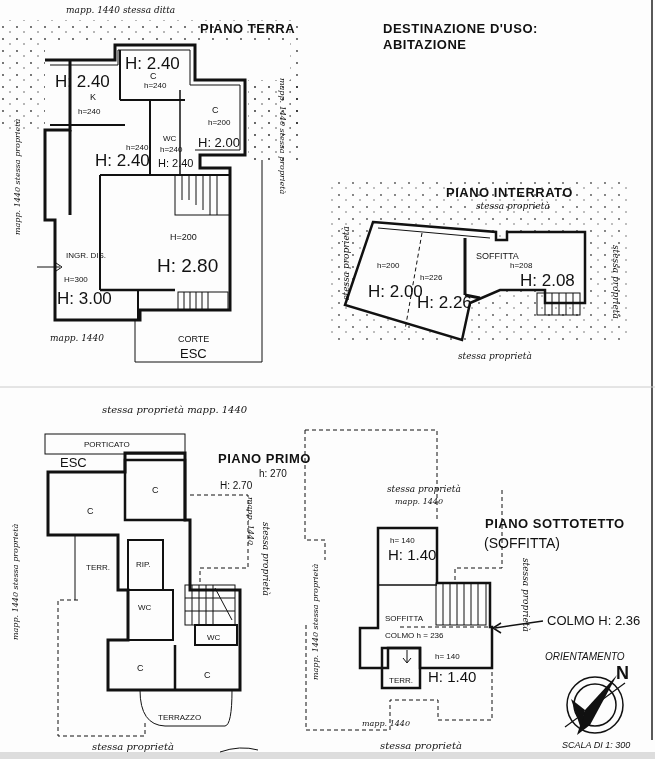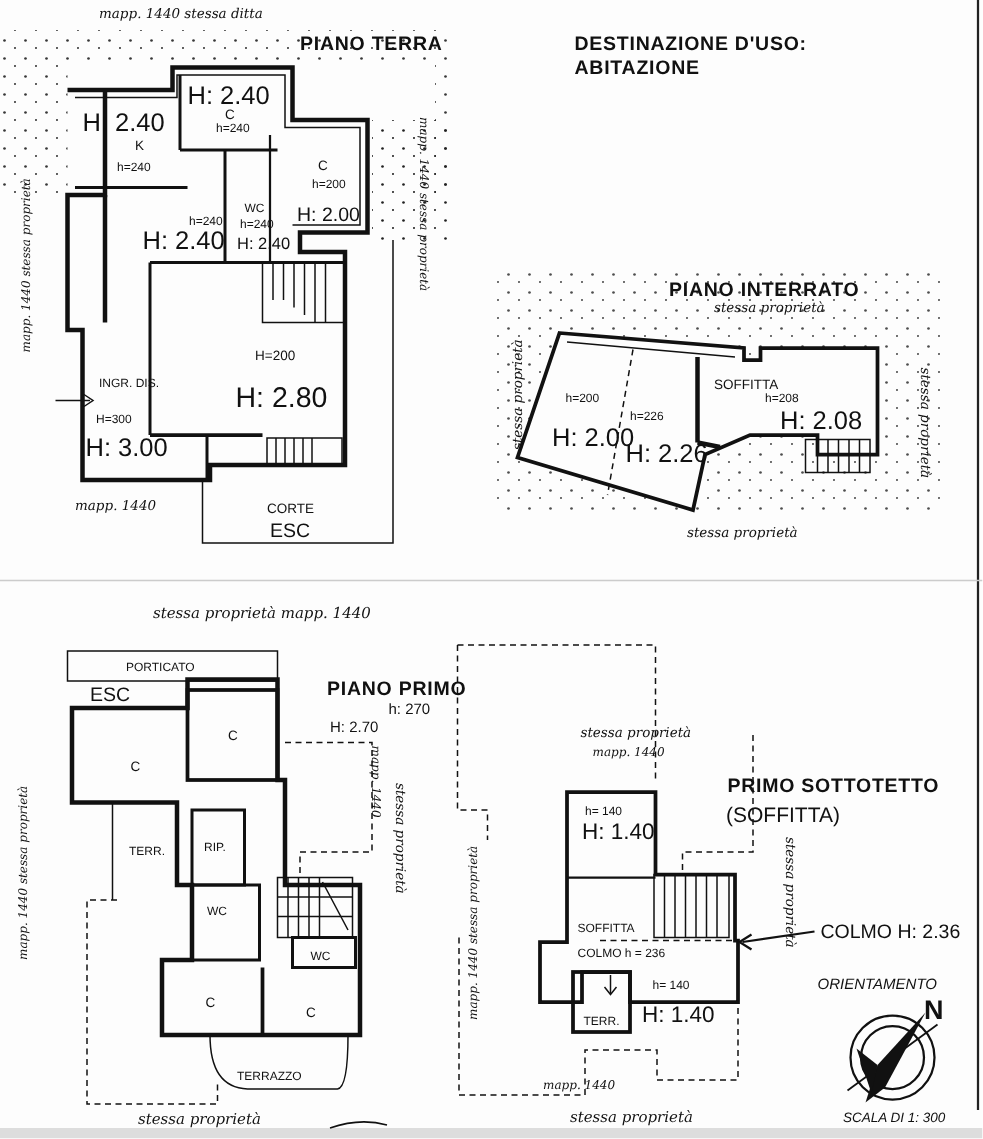--- a/index.html
+++ b/index.html
@@ -221,21 +221,21 @@
 <div class="lbl h-small" style="left:138px;top:604px;">WC</div>
 <div class="lbl h-small" style="left:207px;top:634px;">WC</div>
 <div class="lbl room" style="left:137px;top:664px;">C</div>
 <div class="lbl room" style="left:204px;top:671px;">C</div>
 <div class="lbl h-small" style="left:158px;top:714px;">TERRAZZO</div>
 <div class="lbl hand vert-l" style="left:12px;top:640px;font-size:8px;">mapp. 1440 stessa proprietà</div>
 <div class="lbl hand vert" style="left:254px;top:497px;font-size:8px;">mapp. 1440</div>
 <div class="lbl hand vert" style="left:270px;top:522px;font-size:9px;">stessa proprietà</div>
 <div class="lbl hand" style="left:92px;top:742px;">stessa proprietà</div>
 
-<div class="lbl title" style="left:485px;top:517px;">PRIMO SOTTOTETTO</div>
+<div class="lbl title" style="left:485px;top:517px;">PIANO SOTTOTETTO</div>
 <div class="lbl" style="left:484px;top:536px;font-size:14px;">(SOFFITTA)</div>
 <div class="lbl hand" style="left:387px;top:485px;font-size:9px;">stessa proprietà</div>
 <div class="lbl hand" style="left:395px;top:498px;font-size:8px;">mapp. 1440</div>
 <div class="lbl h-small" style="left:390px;top:537px;">h= 140</div>
 <div class="lbl h-med" style="left:388px;top:547px;font-size:15px;">H: 1.40</div>
 <div class="lbl h-small" style="left:385px;top:615px;">SOFFITTA</div>
 <div class="lbl h-small" style="left:385px;top:632px;">COLMO h = 236</div>
 <div class="lbl h-small" style="left:435px;top:653px;">h= 140</div>
 <div class="lbl h-med" style="left:428px;top:669px;font-size:15px;">H: 1.40</div>
 <div class="lbl h-small" style="left:389px;top:677px;">TERR.</div>

